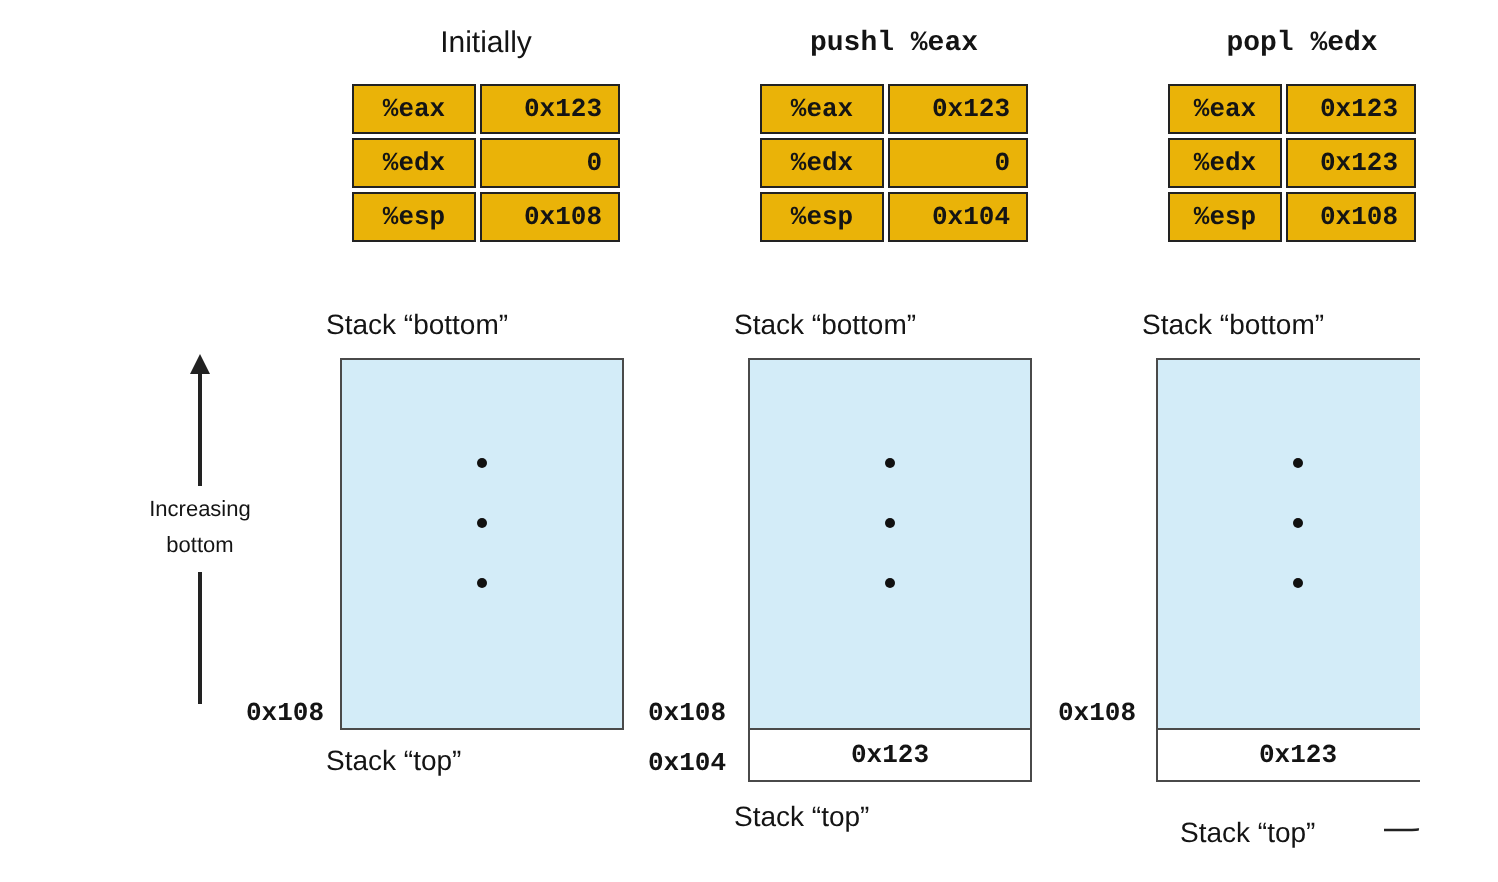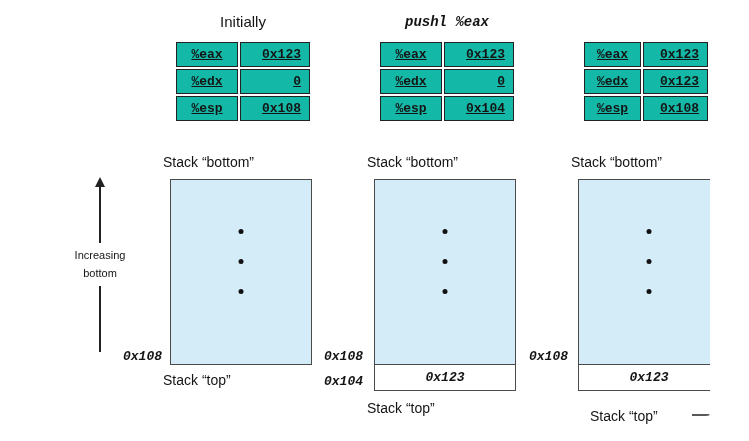--- a/index.html
+++ b/index.html
@@ -10,21 +10,21 @@
     width: 710px;
     height: 441px;
     background: #ffffff;
     font-family: "Liberation Sans", sans-serif;
     color: #141414;
     overflow: hidden;
     border-radius: 32px;
   }
 
   .sans  { font-family: "Liberation Sans", sans-serif; }
-  .mono  { font-family: "Liberation Mono", "DejaVu Sans Mono", monospace; font-weight: 700; font-style: italic; }
+  .mono  { font-family: "Liberation Mono", "DejaVu Sans Mono", monospace; font-weight: 700; }
 
   .col-title {
     position: absolute;
     top: 12px;
     width: 160px;
     text-align: center;
     font-size: 15px;
     line-height: 20px;
     white-space: pre;
   }
@@ -36,22 +36,21 @@
     border-collapse: separate;
     border-spacing: 2px;
   }
   table.reg-table td {
     border: 1px solid var(--line);
     font-family: "Liberation Mono", "DejaVu Sans Mono", monospace;
     font-weight: 700;
     font-size: 13px;
     line-height: 17px;
     padding: 3px 8px;
-    background: #14b8a6;
-    text-decoration: underline;
+    background: #eab308;
   }
   td.rname { width: 62px; text-align: center; }
   td.rval  { width: 70px; text-align: right; }
 
   .stack-label {
     position: absolute;
     width: 160px;
     text-align: left;
     font-size: 14px;
     line-height: 16px;
@@ -135,20 +134,21 @@
     top: 344px;
   }
 </style>
 </head>
 <body>
 
 <div class="canvas">
 
   <div class="col-title sans" style="left:163px">Initially</div>
   <div class="col-title mono" style="left:367px">pushl %eax</div>
+  <div class="col-title mono" style="left:571px">popl %edx</div>
 
   <table class="reg-table" style="left:174px">
     <tbody>
         <tr>
       <td class="rname">%eax</td>
       <td class="rval">0x123</td>
     </tr>
     <tr>
       <td class="rname">%edx</td>
       <td class="rval">0</td>

